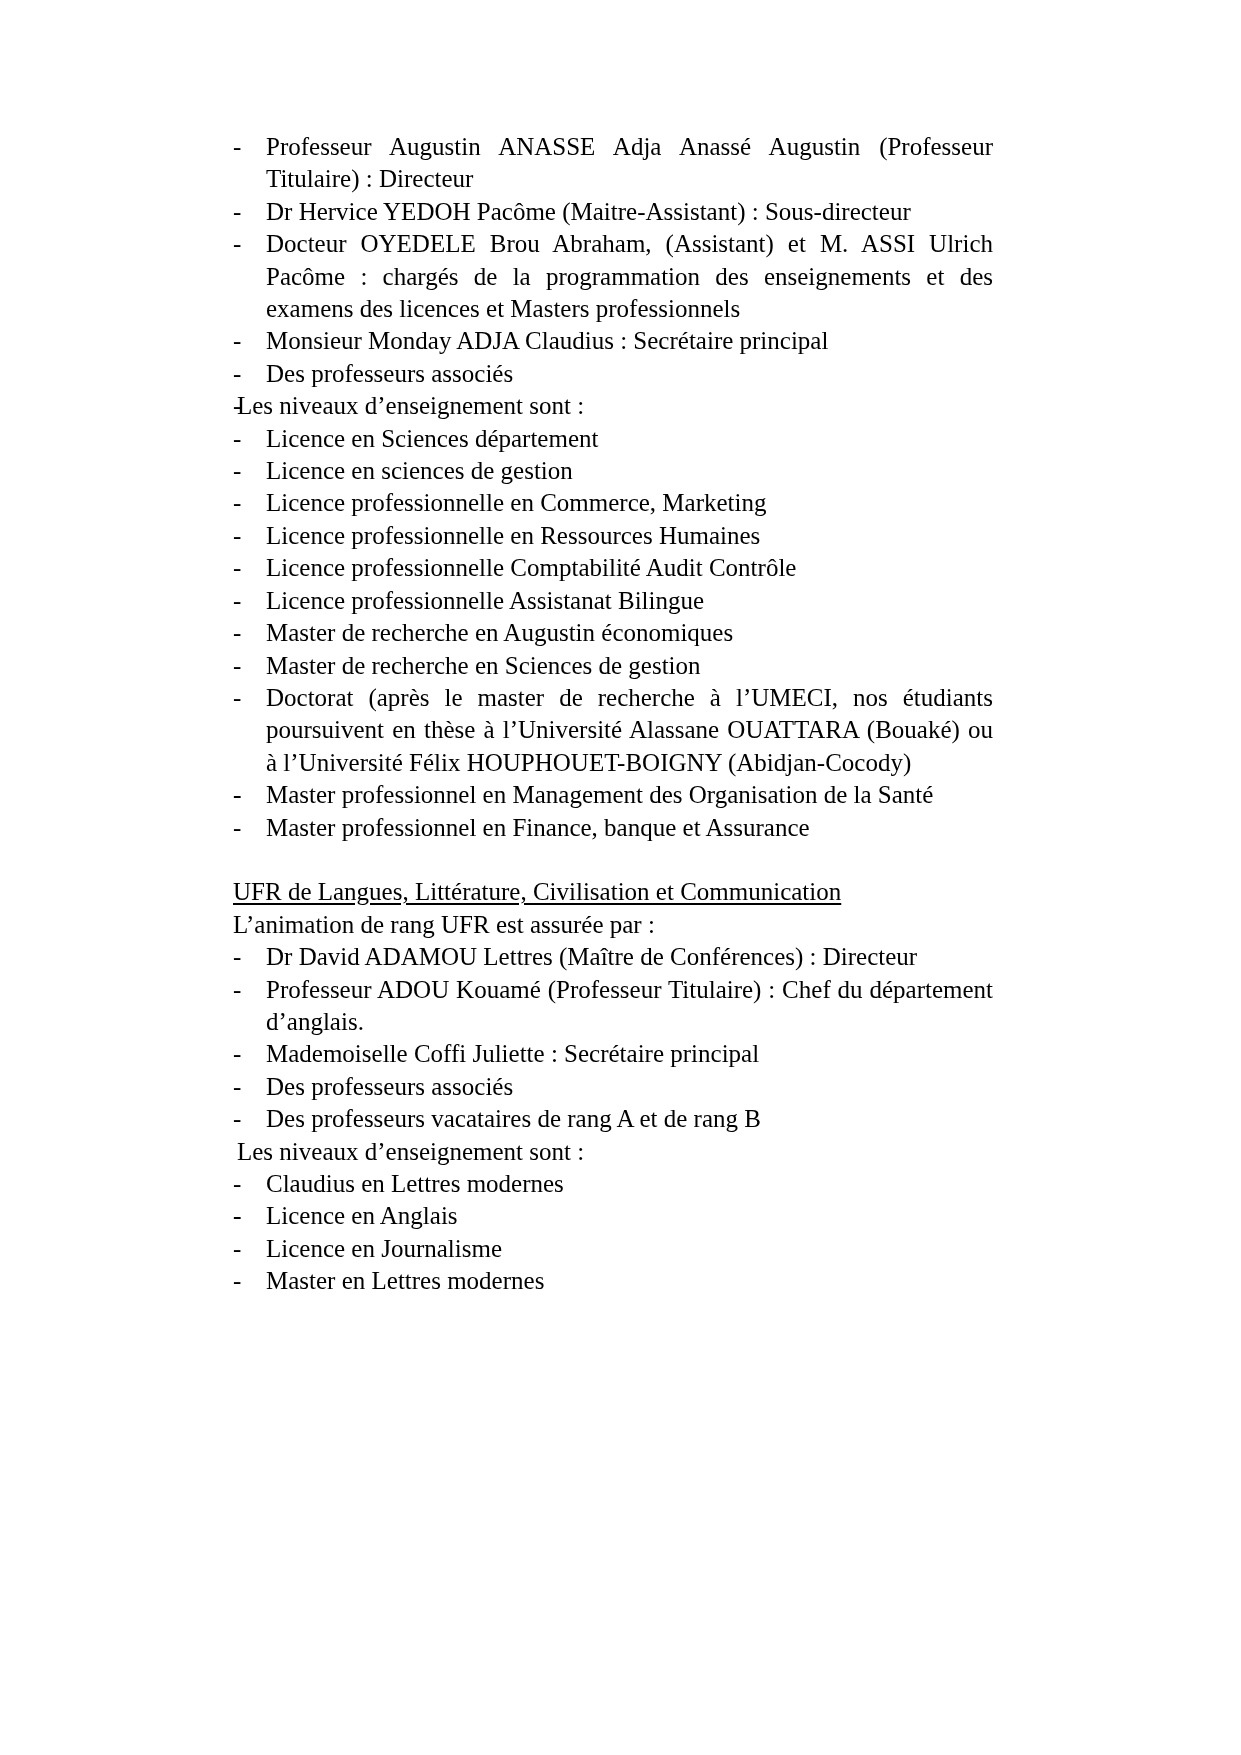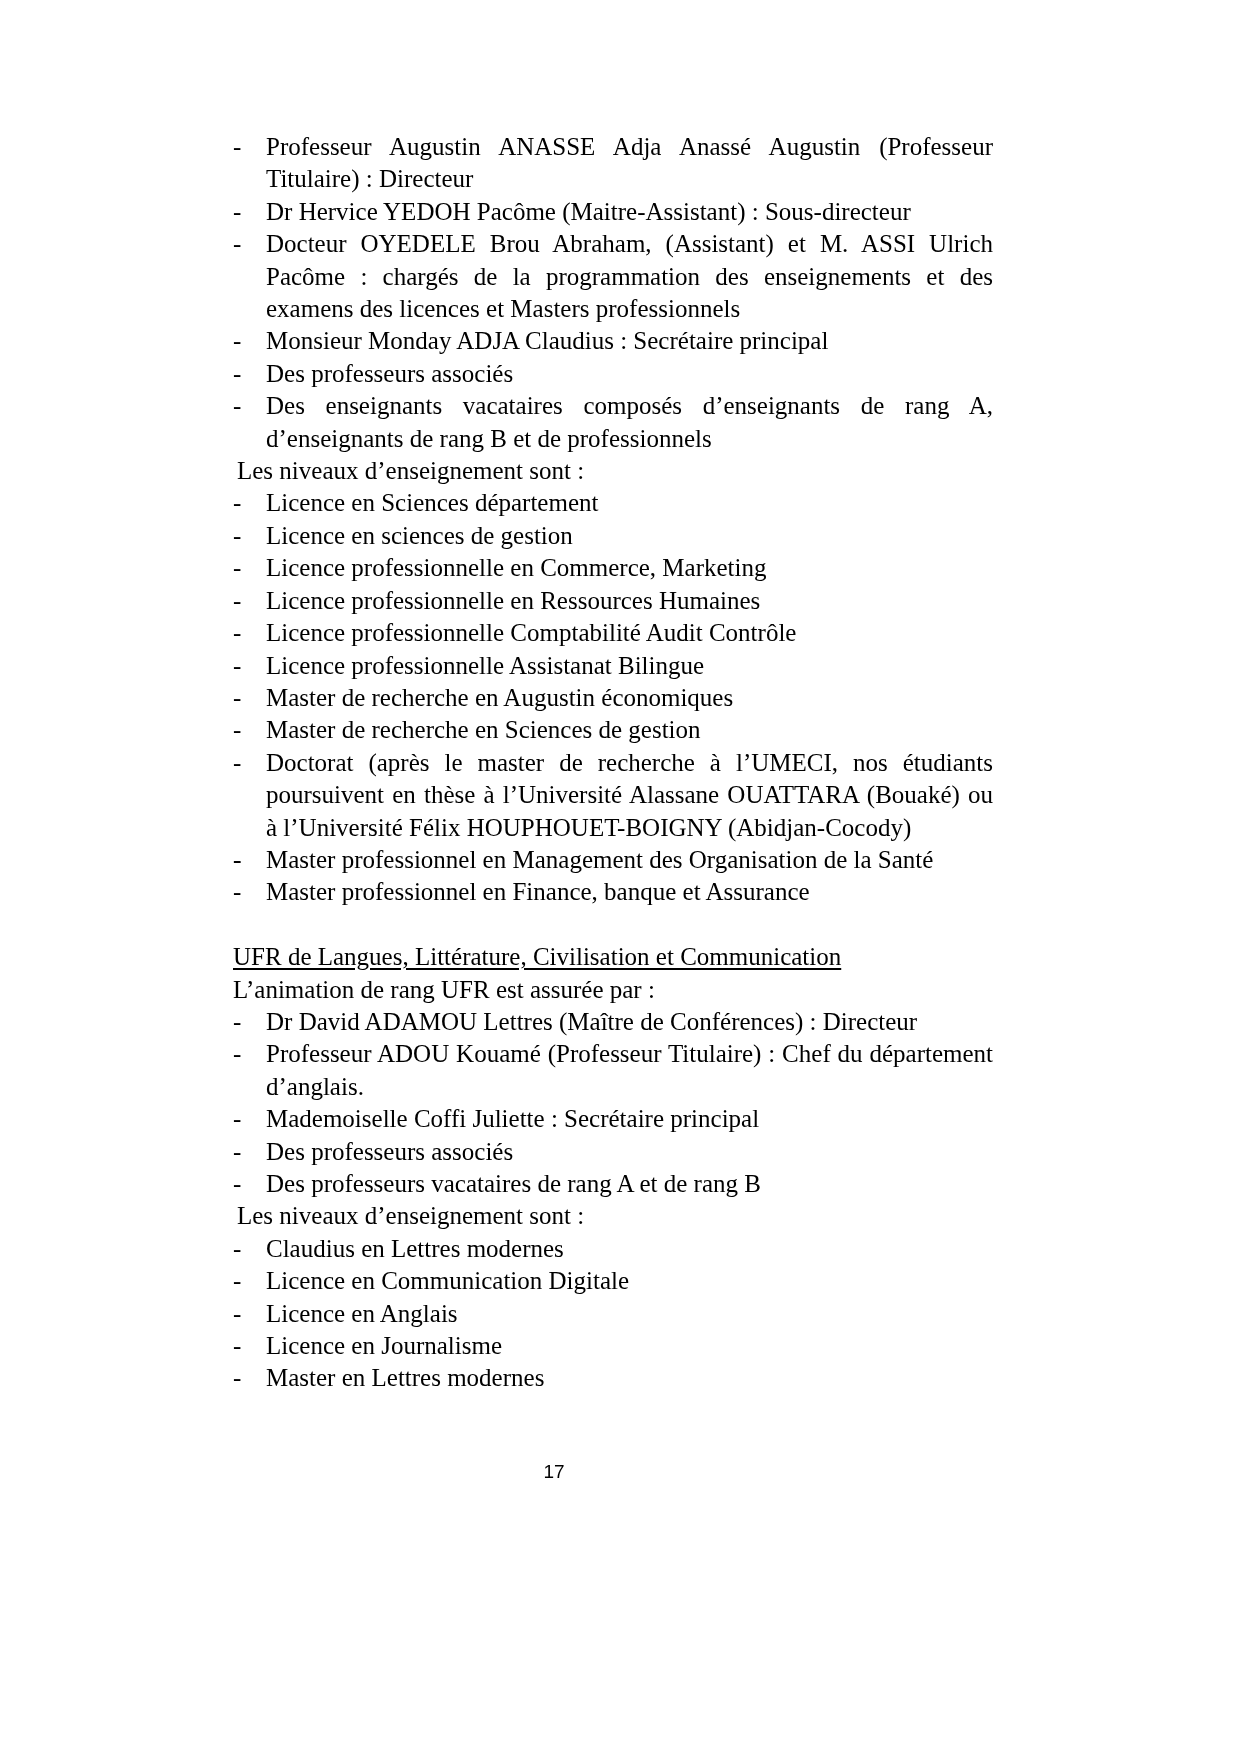--- a/index.html
+++ b/index.html
@@ -34,21 +34,21 @@
 
 <div class="page">
   <div class="content">
 
     <div>
       <div class="li"><span class="dash">-</span><span>Professeur Augustin ANASSE Adja Anassé Augustin (Professeur Titulaire) : Directeur</span></div>
       <div class="li"><span class="dash">-</span><span>Dr Hervice YEDOH Pacôme (Maitre-Assistant) : Sous-directeur</span></div>
       <div class="li"><span class="dash">-</span><span>Docteur OYEDELE Brou Abraham, (Assistant) et M. ASSI Ulrich Pacôme : chargés de la programmation des enseignements et des examens des licences et Masters professionnels</span></div>
       <div class="li"><span class="dash">-</span><span>Monsieur Monday ADJA Claudius : Secrétaire principal</span></div>
       <div class="li"><span class="dash">-</span><span>Des professeurs associés</span></div>
-      <div class="li"><span class="dash">-</span><span>Des enseignants vacataires composés d’enseignants de rang A, d’enseignants de rang B et de professionnels</span></div>
+      <div class="li"><span class="dash">-</span></div>
     </div>
 
     <div class="plain">Les niveaux d’enseignement sont :</div>
 
     <div>
       <div class="li"><span class="dash">-</span><span>Licence en Sciences département</span></div>
       <div class="li"><span class="dash">-</span><span>Licence en sciences de gestion</span></div>
       <div class="li"><span class="dash">-</span><span>Licence professionnelle en Commerce, Marketing</span></div>
       <div class="li"><span class="dash">-</span><span>Licence professionnelle en Ressources Humaines</span></div>
       <div class="li"><span class="dash">-</span><span>Licence professionnelle Comptabilité Audit Contrôle</span></div>
@@ -71,22 +71,21 @@
       <div class="li"><span class="dash">-</span><span>Professeur ADOU Kouamé (Professeur Titulaire) : Chef du département d’anglais.</span></div>
       <div class="li"><span class="dash">-</span><span>Mademoiselle Coffi Juliette : Secrétaire principal</span></div>
       <div class="li"><span class="dash">-</span><span>Des professeurs associés</span></div>
       <div class="li"><span class="dash">-</span><span>Des professeurs vacataires de rang A et de rang B</span></div>
     </div>
 
     <div class="plain">Les niveaux d’enseignement sont :</div>
 
     <div>
       <div class="li"><span class="dash">-</span><span>Claudius en Lettres modernes</span></div>
-      <div class="li"><span class="dash">-</span><span>Licence en Communication Digitale</span></div>
+      <div class="li"><span class="dash">-</span></div>
       <div class="li"><span class="dash">-</span><span>Licence en Anglais</span></div>
       <div class="li"><span class="dash">-</span><span>Licence en Journalisme</span></div>
       <div class="li"><span class="dash">-</span><span>Master en Lettres modernes</span></div>
     </div>
 
   </div>
 
-  <div class="pagenum">17</div>
 </div>
 
 </body></html>

